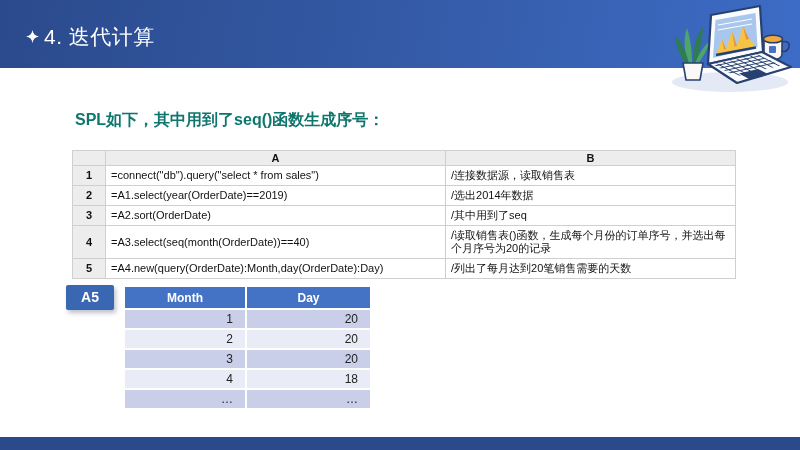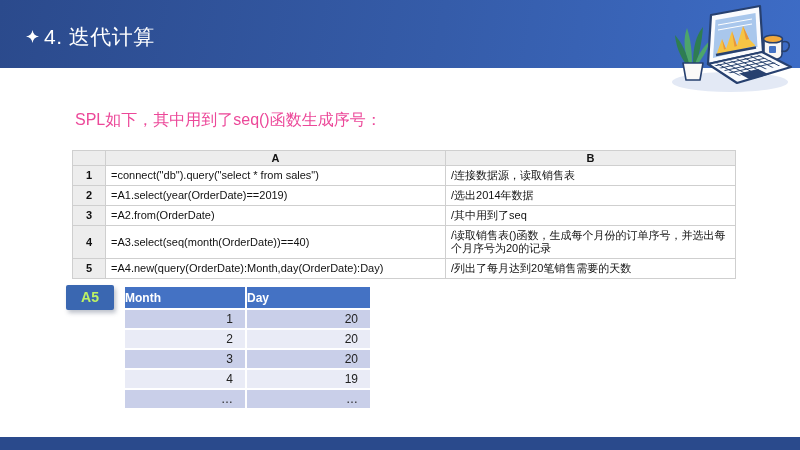--- a/index.html
+++ b/index.html
@@ -12,21 +12,21 @@
     position:absolute; left:0; top:0; width:800px; height:68px;
     background:linear-gradient(100deg,#2B4A8C 0%, #355CA9 55%, #3D6CC6 100%);
   }
   .sparkle { position:absolute; left:26px; top:30px; width:13px; height:13px; }
   .slide-title {
     position:absolute; left:44px; top:23px; color:#ffffff;
     font-size:21px; font-weight:500; letter-spacing:.5px; white-space:nowrap;
   }
   .illustration { position:absolute; left:658px; top:2px; width:142px; height:98px; }
   .intro {
-    position:absolute; left:75px; top:110px; font-size:16px; color:#ec4899; white-space:nowrap;
+    position:absolute; left:75px; top:110px; font-size:16px; color:#0f766e; white-space:nowrap;font-weight:bold;
   }
   table.code-table {
     position:absolute; left:72px; top:150px; width:663px;
     border-collapse:collapse; table-layout:fixed;
     font-size:11px; color:#111;
   }
   table.code-table th, table.code-table td {
     border:1px solid #CFCFCF; line-height:13px; vertical-align:middle;
   }
   table.code-table th {
@@ -34,31 +34,31 @@
   }
   table.code-table td.num {
     background:#EDEDED; font-weight:bold; text-align:center;
   }
   table.code-table td.code, table.code-table td.comment {
     background:#ffffff; padding:3px 5px;
   }
   table.code-table tr.row-s td { height:19px; }
   .a5-label {
     position:absolute; left:66px; top:285px; width:48px; height:25px;
-    background:#3A67B1; border-radius:2px; color:#bef264; font-size:14px; font-weight:bold;
+    background:#3A67B1; border-radius:2px; color:#ffffff; font-size:14px; font-weight:bold;
     text-align:center; line-height:25px;
     box-shadow:2px 3px 4px rgba(110,120,140,.45);
   }
   table.result-table {
     position:absolute; left:123px; top:285px; width:247px;
     border-collapse:collapse; table-layout:fixed; font-size:12px;
   }
   table.result-table th {
     height:23px; background:#4472C4; color:#fff; font-weight:bold;
-    text-align:left; border:2px solid #fff; font-size:12px;
+    text-align:center; border:2px solid #fff; font-size:12px;
   }
   table.result-table td {
     height:20px; text-align:right; padding-right:12px; color:#222;
     border:2px solid #fff;
   }
   table.result-table tr.alt-dark td { background:#C9CFE9; }
   table.result-table tr.alt-light td { background:#E9EBF6; }
   .footer {
     position:absolute; left:0; top:437px; width:800px; height:13px; background:#2A4A8C;
   }
@@ -146,21 +146,21 @@
     <td class="code">=connect("db").query("select * from sales")</td>
     <td class="comment">/连接数据源，读取销售表</td>
   </tr>
   <tr class="row-s">
     <td class="num">2</td>
     <td class="code">=A1.select(year(OrderDate)==2019)</td>
     <td class="comment">/选出2014年数据</td>
   </tr>
   <tr class="row-s">
     <td class="num">3</td>
-    <td class="code">=A2.from(OrderDate)</td>
+    <td class="code">=A2.sort(OrderDate)</td>
     <td class="comment">/其中用到了seq</td>
   </tr>
   <tr>
     <td class="num">4</td>
     <td class="code">=A3.select(seq(month(OrderDate))==40)</td>
     <td class="comment">/读取销售表()函数，生成每个月份的订单序号，并选出每个月序号为20的记录</td>
   </tr>
   <tr class="row-s">
     <td class="num">5</td>
     <td class="code">=A4.new(query(OrderDate):Month,day(OrderDate):Day)</td>
@@ -188,21 +188,21 @@
   <tr class="alt-light">
     <td>2</td>
     <td>20</td>
   </tr>
   <tr class="alt-dark">
     <td>3</td>
     <td>20</td>
   </tr>
   <tr class="alt-light">
     <td>4</td>
-    <td>19</td>
+    <td>18</td>
   </tr>
   <tr class="alt-dark">
     <td>…</td>
     <td>…</td>
   </tr>
 </tbody>
   </table>
 
 <div class="footer"></div>
 

